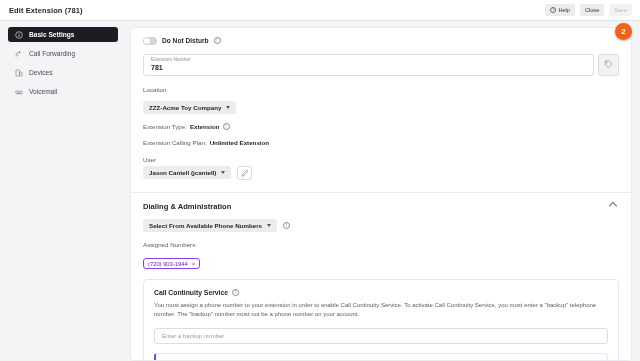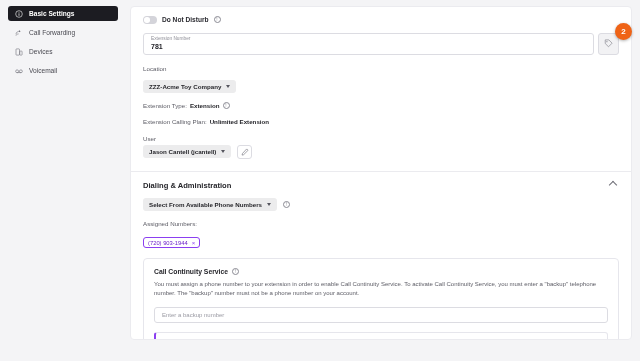--- a/index.html
+++ b/index.html
@@ -186,20 +186,35 @@
     background: #ffffff; padding: 7px 8px 7px 8px;
     display: flex; gap: 7px; align-items: flex-start;
   }
   .alert-text { font-size: 6px; color: #4e4e57; line-height: 1.62; }
 </style>
 </head>
 <body>
 
 <div class="app">
 
+  <div class="topbar">
+    <div class="topbar-title">Edit Extension (781)</div>
+    <div class="topbar-actions">
+      <button class="tb-btn ghost">
+        <span class="tb-ico">?</span>
+        <span>Help</span>
+      </button>
+      <button class="tb-btn ghost">
+        <span>Close</span>
+      </button>
+      <button class="tb-btn disabled">
+        <span>Save</span>
+      </button>
+    </div>
+  </div>
 
   <div class="badge-marker">2</div>
 
   <div class="body-wrap">
 
     <div class="sidebar">
 
       <div class="side-item active">
         <svg class="side-icon" viewBox="0 0 16 16">
           <circle cx="8" cy="8" r="6.6" fill="none" stroke="#ffffff" stroke-width="1.2"></circle>

